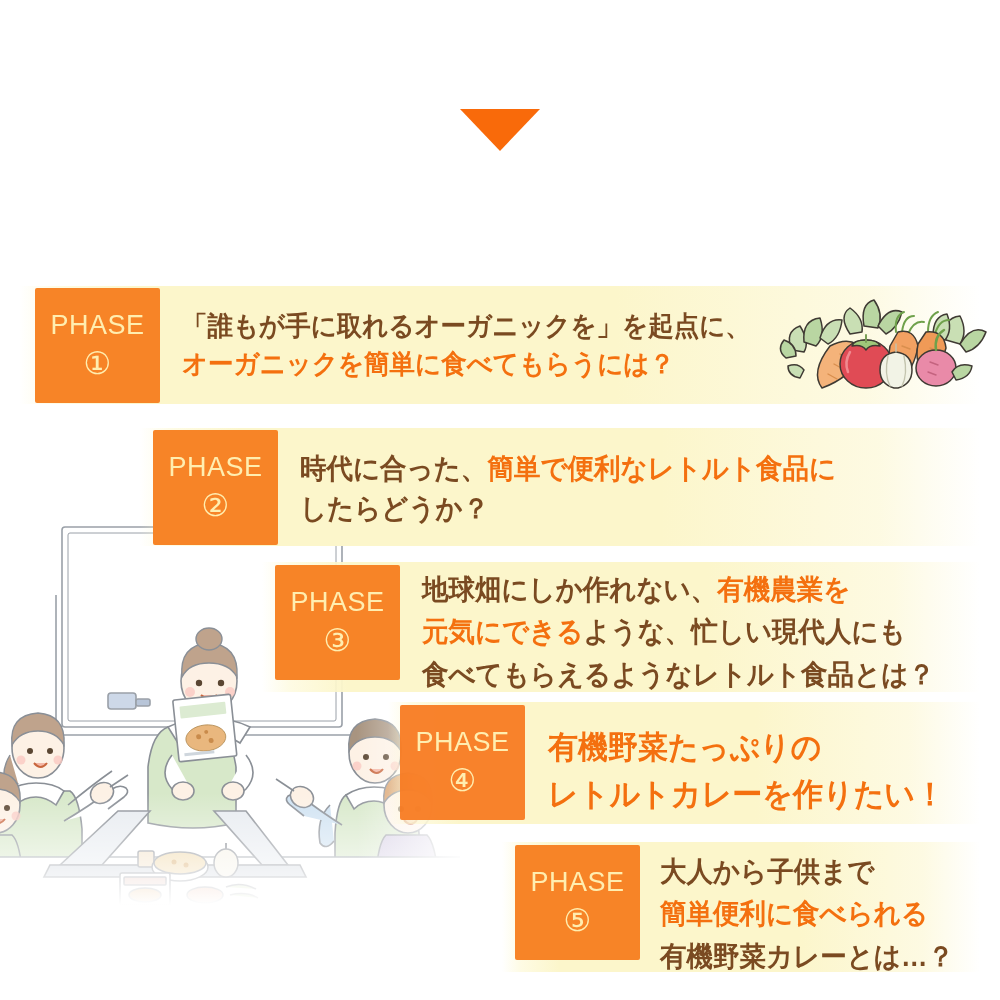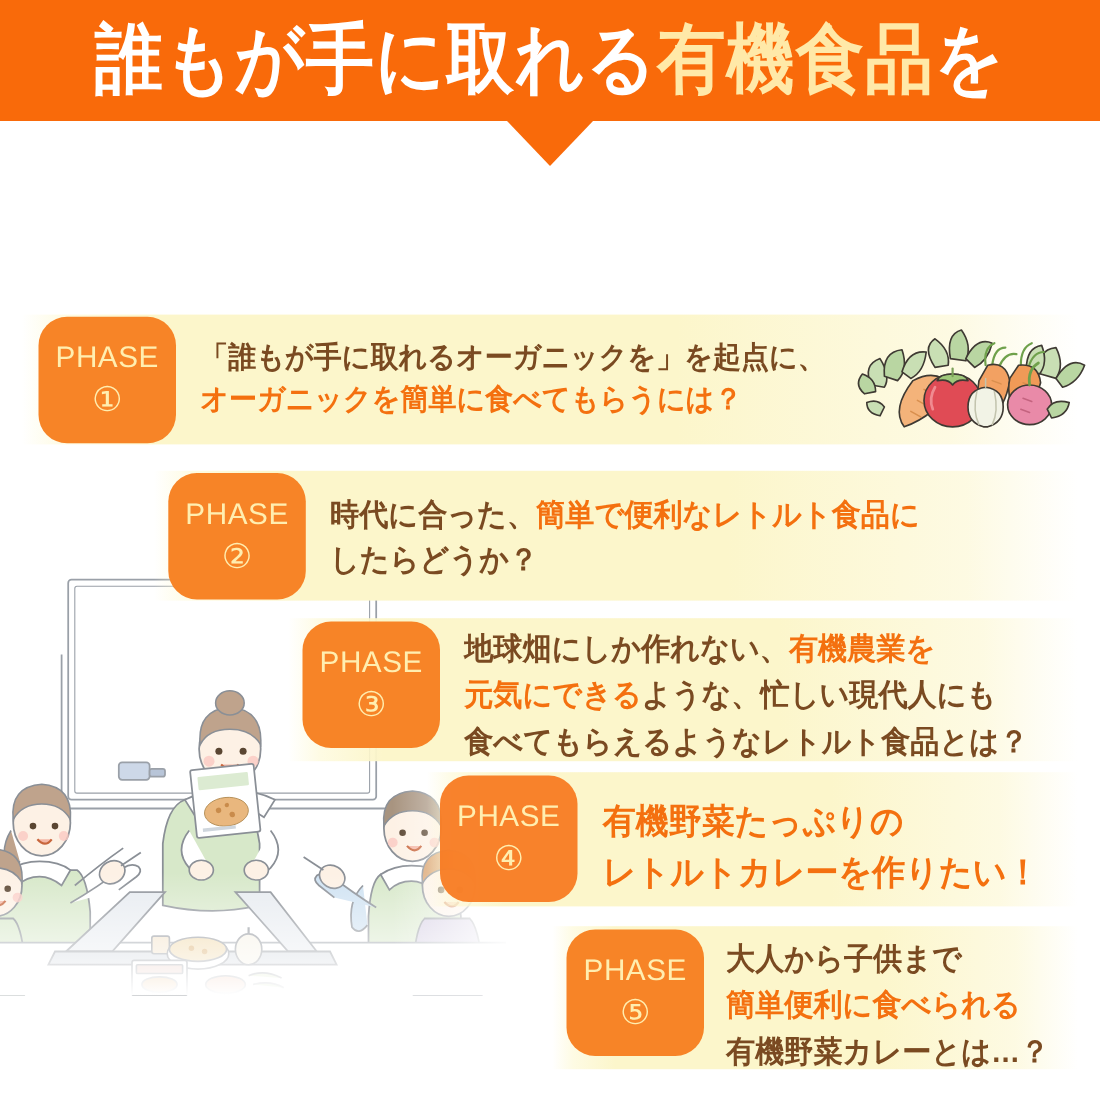--- a/index.html
+++ b/index.html
@@ -65,21 +65,21 @@
       rgba(253,248,205,0) 0%,
       rgba(253,248,205,0.55) 4%,
       #FCF6CB 12%,
       #FCF6CB 62%,
       rgba(252,246,203,0.55) 88%,
       rgba(252,246,203,0) 100%);
   }
   .phase-badge {
     position:absolute; z-index:5;
     background:#F78427;
-    border-radius:26px;
+    border-radius:2px;
     display:flex; flex-direction:column;
     align-items:center; justify-content:center;
     color:#FFEEB0;
     line-height:1;
   }
   .phase-badge .pw { font-size:27px; font-weight:normal; letter-spacing:0.5px; }
   .phase-badge .pn { font-size:31px; margin-top:9px; }
   .phase-text {
     position:absolute; z-index:5;
     color:#7A4A21; font-weight:bold;
@@ -108,25 +108,20 @@
 
   #band5 { left:502px; top:842px; width:478px; height:130px; }
   #badge5{ left:515px; top:845px; width:125px; height:115px; }
   #text5 { left:660px; top:850px; font-size:26.5px; line-height:40px; }
 </style>
 </head>
 <body>
 
 <div id="page">
 
-  <div class="header">
-    <div class="header-title">
-      <span>誰もが手に取れる</span><span class="hl">有機食品</span><span>を</span>
-    </div>
-  </div>
   <div class="header-notch"></div>
 
 
   <div class="illus">
     <svg viewBox="0 0 470 400" width="470" height="400" xmlns="http://www.w3.org/2000/svg">
       <defs>
         <linearGradient id="fadeBottom" x1="0" y1="0" x2="0" y2="1">
           <stop offset="0%" stop-color="#ffffff" stop-opacity="0"></stop>
           <stop offset="72%" stop-color="#ffffff" stop-opacity="0"></stop>
           <stop offset="100%" stop-color="#ffffff" stop-opacity="1"></stop>

